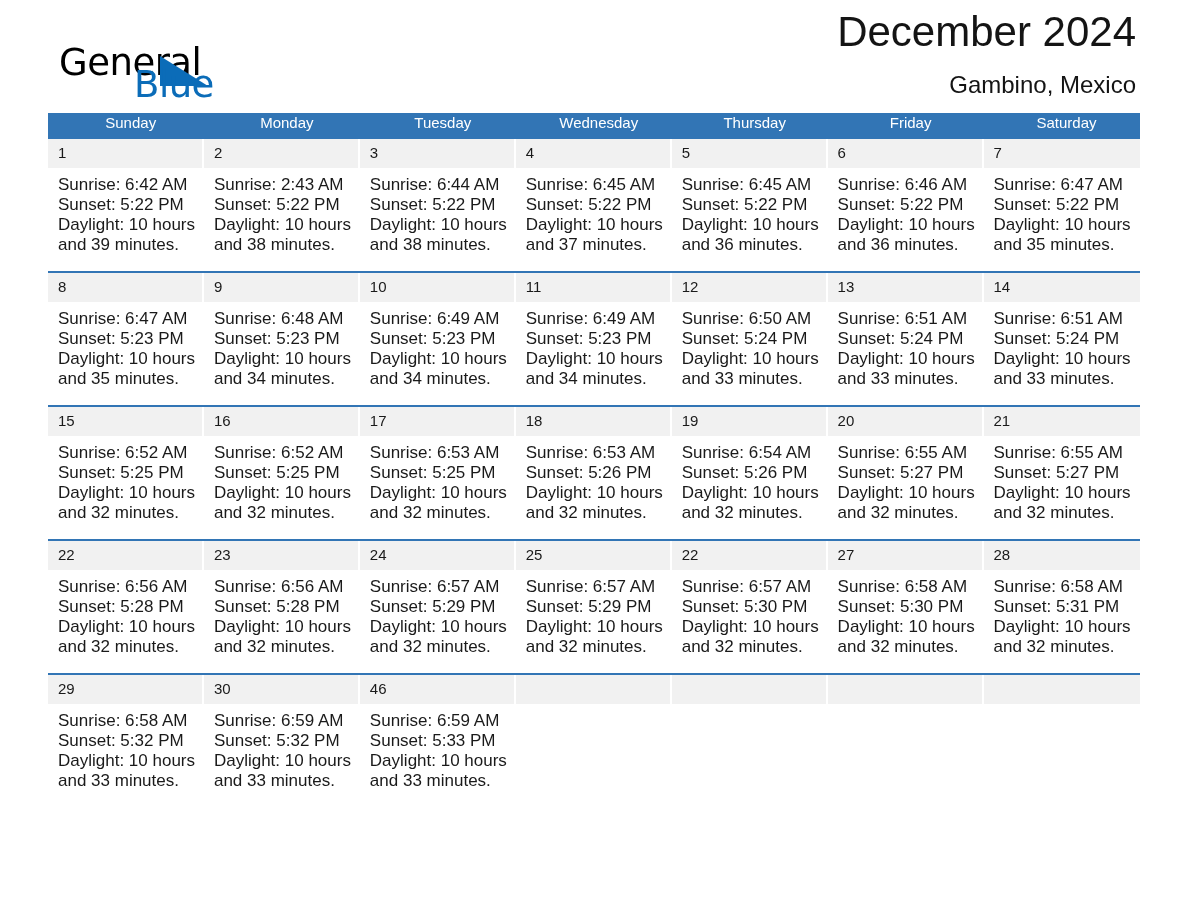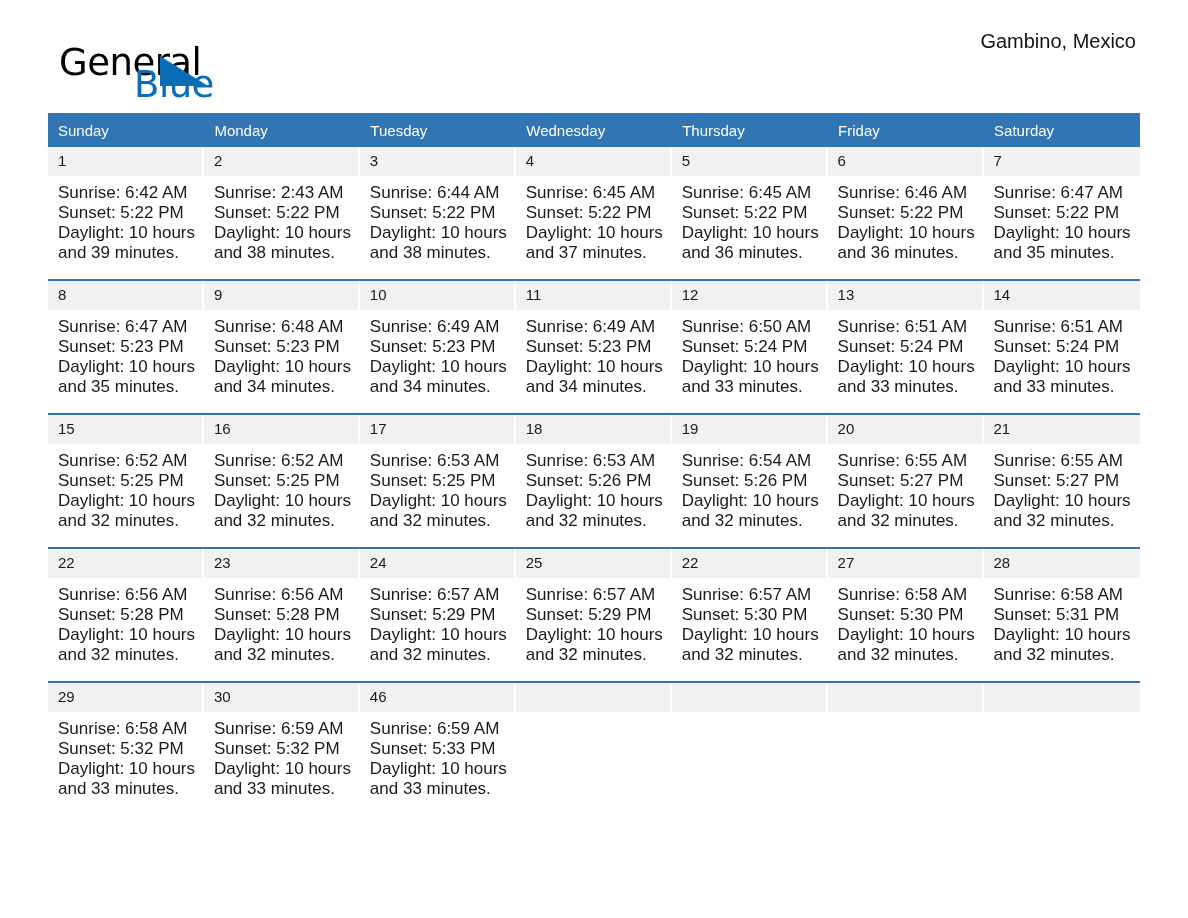--- a/index.html
+++ b/index.html
@@ -69,42 +69,42 @@
     text-align: right;
   }
   .cal-title {
     font-size: 42px;
     line-height: 52px;
     font-weight: 400;
     color: #141414;
     white-space: nowrap;
   }
   .cal-subtitle {
-    font-size: 20px;
+    font-size: 24px;
     line-height: 30px;
     font-weight: 400;
     color: #141414;
-    margin-top: 20px;
+    margin-top: 12px;
     white-space: nowrap;
   }
 
   
   .calendar {
     margin-top: 1px;
     width: 1092px;
     border-collapse: collapse;
     table-layout: fixed;
   }
   .calendar th {
     background: #3275b5;
     color: #ffffff;
     font-size: 15px;
     font-weight: 400;
-    text-align: left;
-    padding: 8px 0 8px 10px;
+    text-align: center;
+    padding: 0 0 8px 10px;
     height: 18px;
     border-right: 1px solid #3275b5;
   }
   .calendar td {
     vertical-align: top;
     padding: 0;
     width: 156px;
     background: #ffffff;
   }
   .week-sep td {
@@ -159,20 +159,21 @@
       <span class="brand-general">General</span>
       <span class="brand-triangle">
         <svg width="48" height="30" viewBox="0 0 48 30" xmlns="http://www.w3.org/2000/svg">
           <polygon points="0,0 48,30 0,30" fill="#0b6cb8"></polygon>
         </svg>
       </span>
       <span class="brand-blue">Blue</span>
     </div>
 
     <div class="title-block">
+      <div class="cal-title">December 2024</div>
       <div class="cal-subtitle">Gambino, Mexico</div>
     </div>
 
   </div>
 
   <table class="calendar">
     <thead>
       <tr>
         <th>Sunday</th>
         <th>Monday</th>

